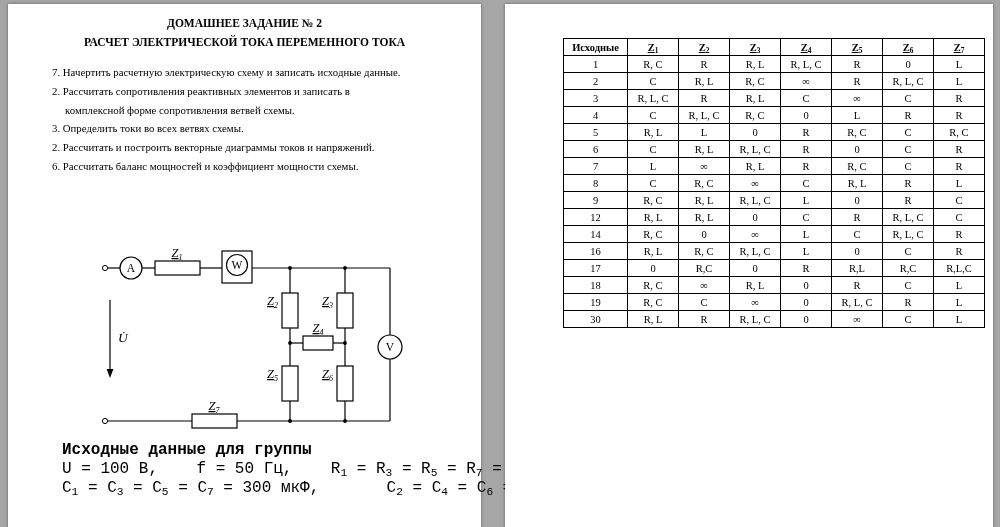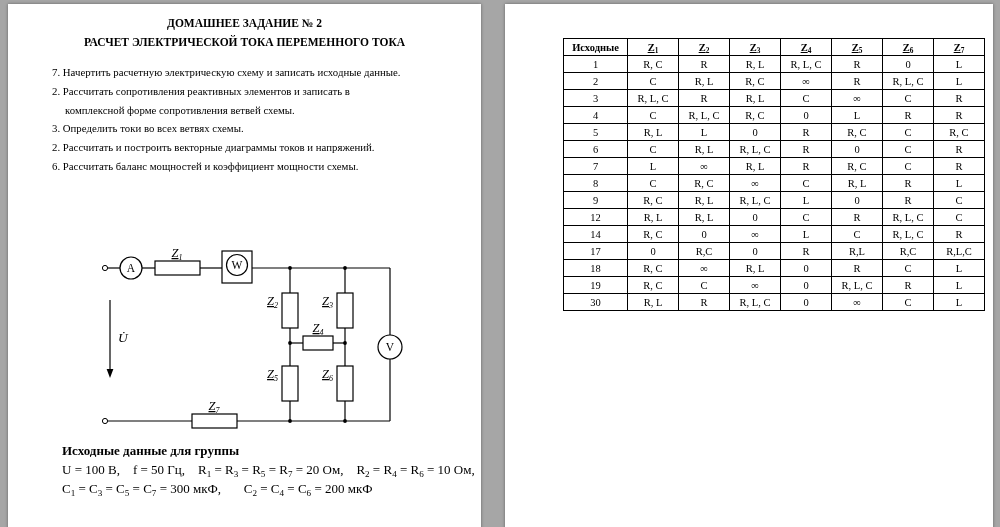--- a/index.html
+++ b/index.html
@@ -32,21 +32,21 @@
   .tasks p { white-space:pre-line; padding-left:13px; text-indent:-13px; }
 
   .circuit { position:absolute; left:80px; top:238px; }
   .comp { fill:#fff; stroke:#000; stroke-width:1.2; }
   .terminal { fill:#fff; stroke:#000; stroke-width:1; }
   .zlabel { font-family:"Liberation Serif","DejaVu Serif",serif; font-style:italic; font-size:12.5px; fill:#000; }
   .zbase  { text-decoration:underline; }
   .meter-label { font-family:"Liberation Serif","DejaVu Serif",serif; font-size:11.5px; fill:#000; }
   .ulabel { font-family:"Liberation Serif","DejaVu Serif",serif; font-style:italic; font-size:13.5px; fill:#000; }
 
-  .data-block { position:absolute; top:437px; left:54px; width:420px; font-size:13px; line-height:19px; }
+  .data-block { position:absolute; top:437px; left:54px; width:420px; font-size:16px; line-height:19px;font-family:Liberation Mono, monospace; }
   .data-heading { font-weight:bold; }
   .data-line { white-space:pre; }
   sub { font-size:0.7em; vertical-align:baseline; position:relative; top:0.28em; line-height:0; }
   .wavy {
     text-decoration-line:underline;
     text-decoration-style:wavy;
     text-decoration-color:#e03030;
     text-decoration-thickness:1px;
     text-underline-offset:2px;
   }
@@ -284,20 +284,30 @@
           <td>14</td>
           <td>R, C</td>
           <td>0</td>
           <td>∞</td>
           <td>L</td>
           <td>C</td>
           <td>R, L, C</td>
           <td>R</td>
         </tr>
         <tr>
+          <td>16</td>
+          <td>R, L</td>
+          <td>R, C</td>
+          <td>R, L, C</td>
+          <td>L</td>
+          <td>0</td>
+          <td>C</td>
+          <td>R</td>
+        </tr>
+        <tr>
           <td>17</td>
           <td>0</td>
           <td>R,C</td>
           <td>0</td>
           <td>R</td>
           <td>R,L</td>
           <td>R,C</td>
           <td>R,L,C</td>
         </tr>
         <tr>

